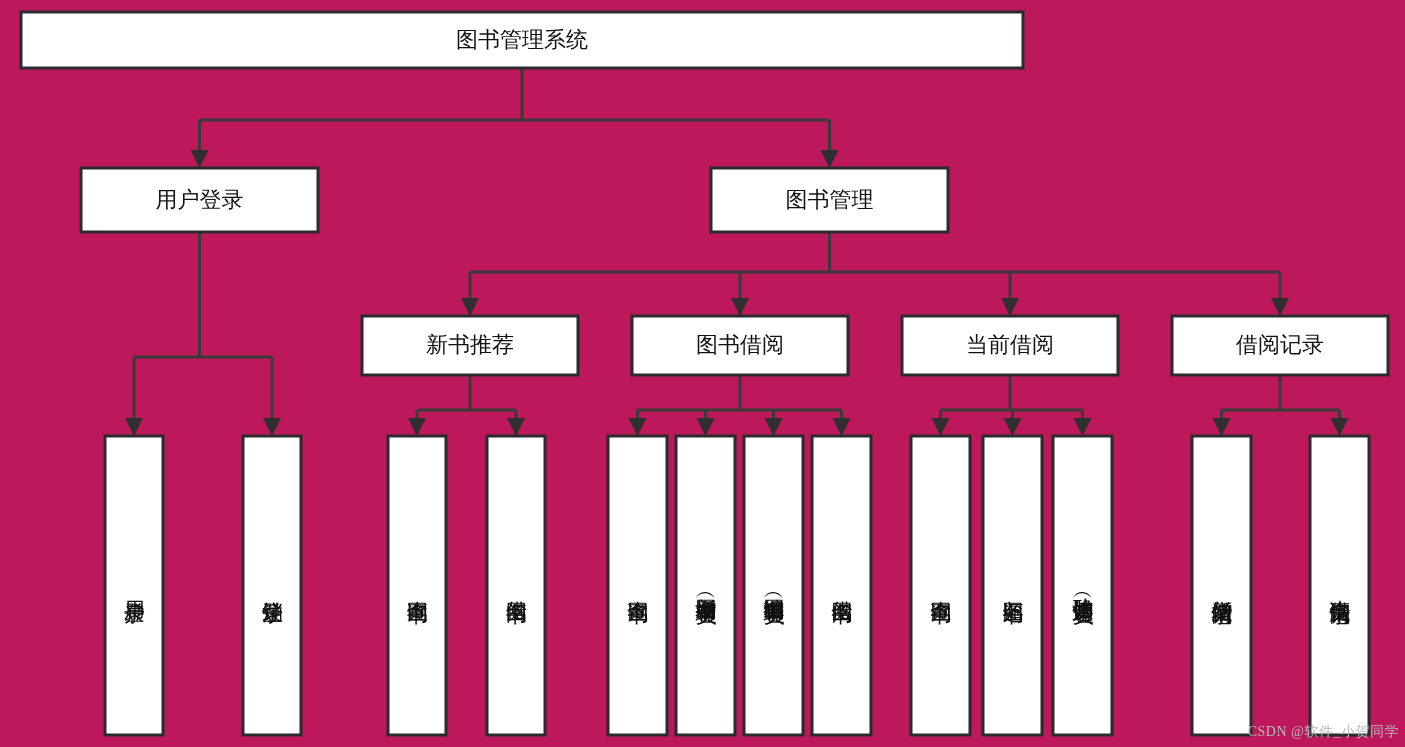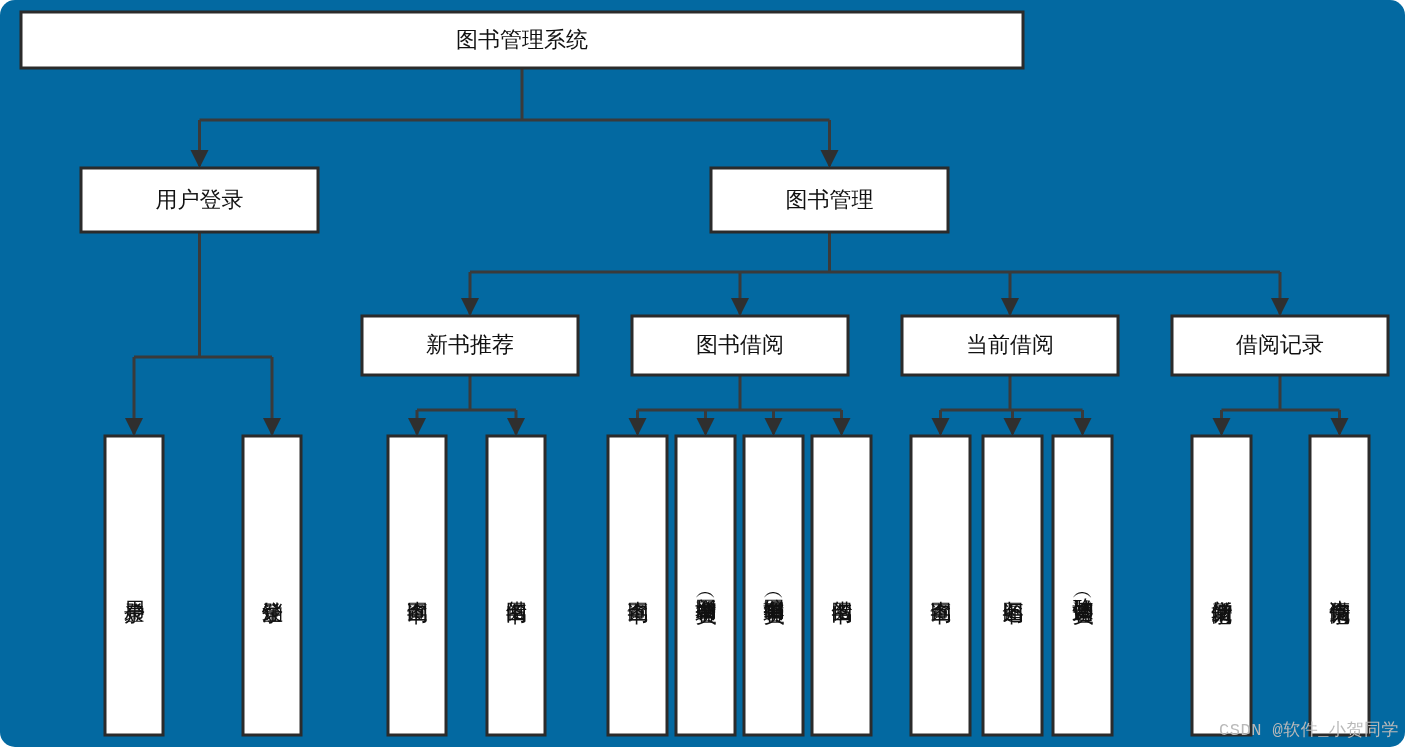--- a/index.html
+++ b/index.html
@@ -1,34 +1,34 @@
 <!DOCTYPE html>
 <html><head>
 <meta charset="utf-8">
 <style>
   html,body{margin:0;padding:0;background:#ffffff;}
   body{
     width:1405px;height:747px;overflow:hidden;
     font-family:"Liberation Sans","DejaVu Sans",sans-serif;
     color:#111111;
   }
-  #diagram-root{position:relative;width:1405px;height:747px;background:#0369a1;border-radius:15px;}
+  #diagram-root{position:relative;width:1405px;height:747px;background:#be185d;}
   svg#tree{position:absolute;left:0;top:0;width:1405px;height:747px;display:block;}
   .node-rect{fill:#ffffff;stroke:#2b2b2b;stroke-width:3;}
   .leaf-rect{fill:#ffffff;stroke:#2b2b2b;stroke-width:3;}
   .link{fill:none;stroke:#3a3a3a;stroke-width:3;stroke-linecap:butt;}
   .arrow-head{fill:#2f2f2f;stroke:none;}
   .node-label{
     font-family:"Liberation Sans","DejaVu Sans",sans-serif;
     font-size:22px;fill:#111;text-anchor:middle;dominant-baseline:middle;
   }
   .watermark{
     position:absolute;right:6px;bottom:6px;
-    font-family:Liberation Mono, monospace;
-    font-size:17px;color:#b9b9b9;white-space:nowrap;
+    font-family:Liberation Serif, serif;
+    font-size:14px;color:#b9b9b9;white-space:nowrap;
     letter-spacing:0.5px;pointer-events:none;
   }
   .vtext-wrap{
     position:absolute;display:flex;align-items:flex-start;justify-content:center;
     box-sizing:border-box;pointer-events:none;
   }
   .vtext{
     writing-mode:vertical-rl;text-orientation:upright;
     font-family:"Liberation Sans","DejaVu Sans",sans-serif;
     font-size:21px;line-height:1.18;color:#111;

